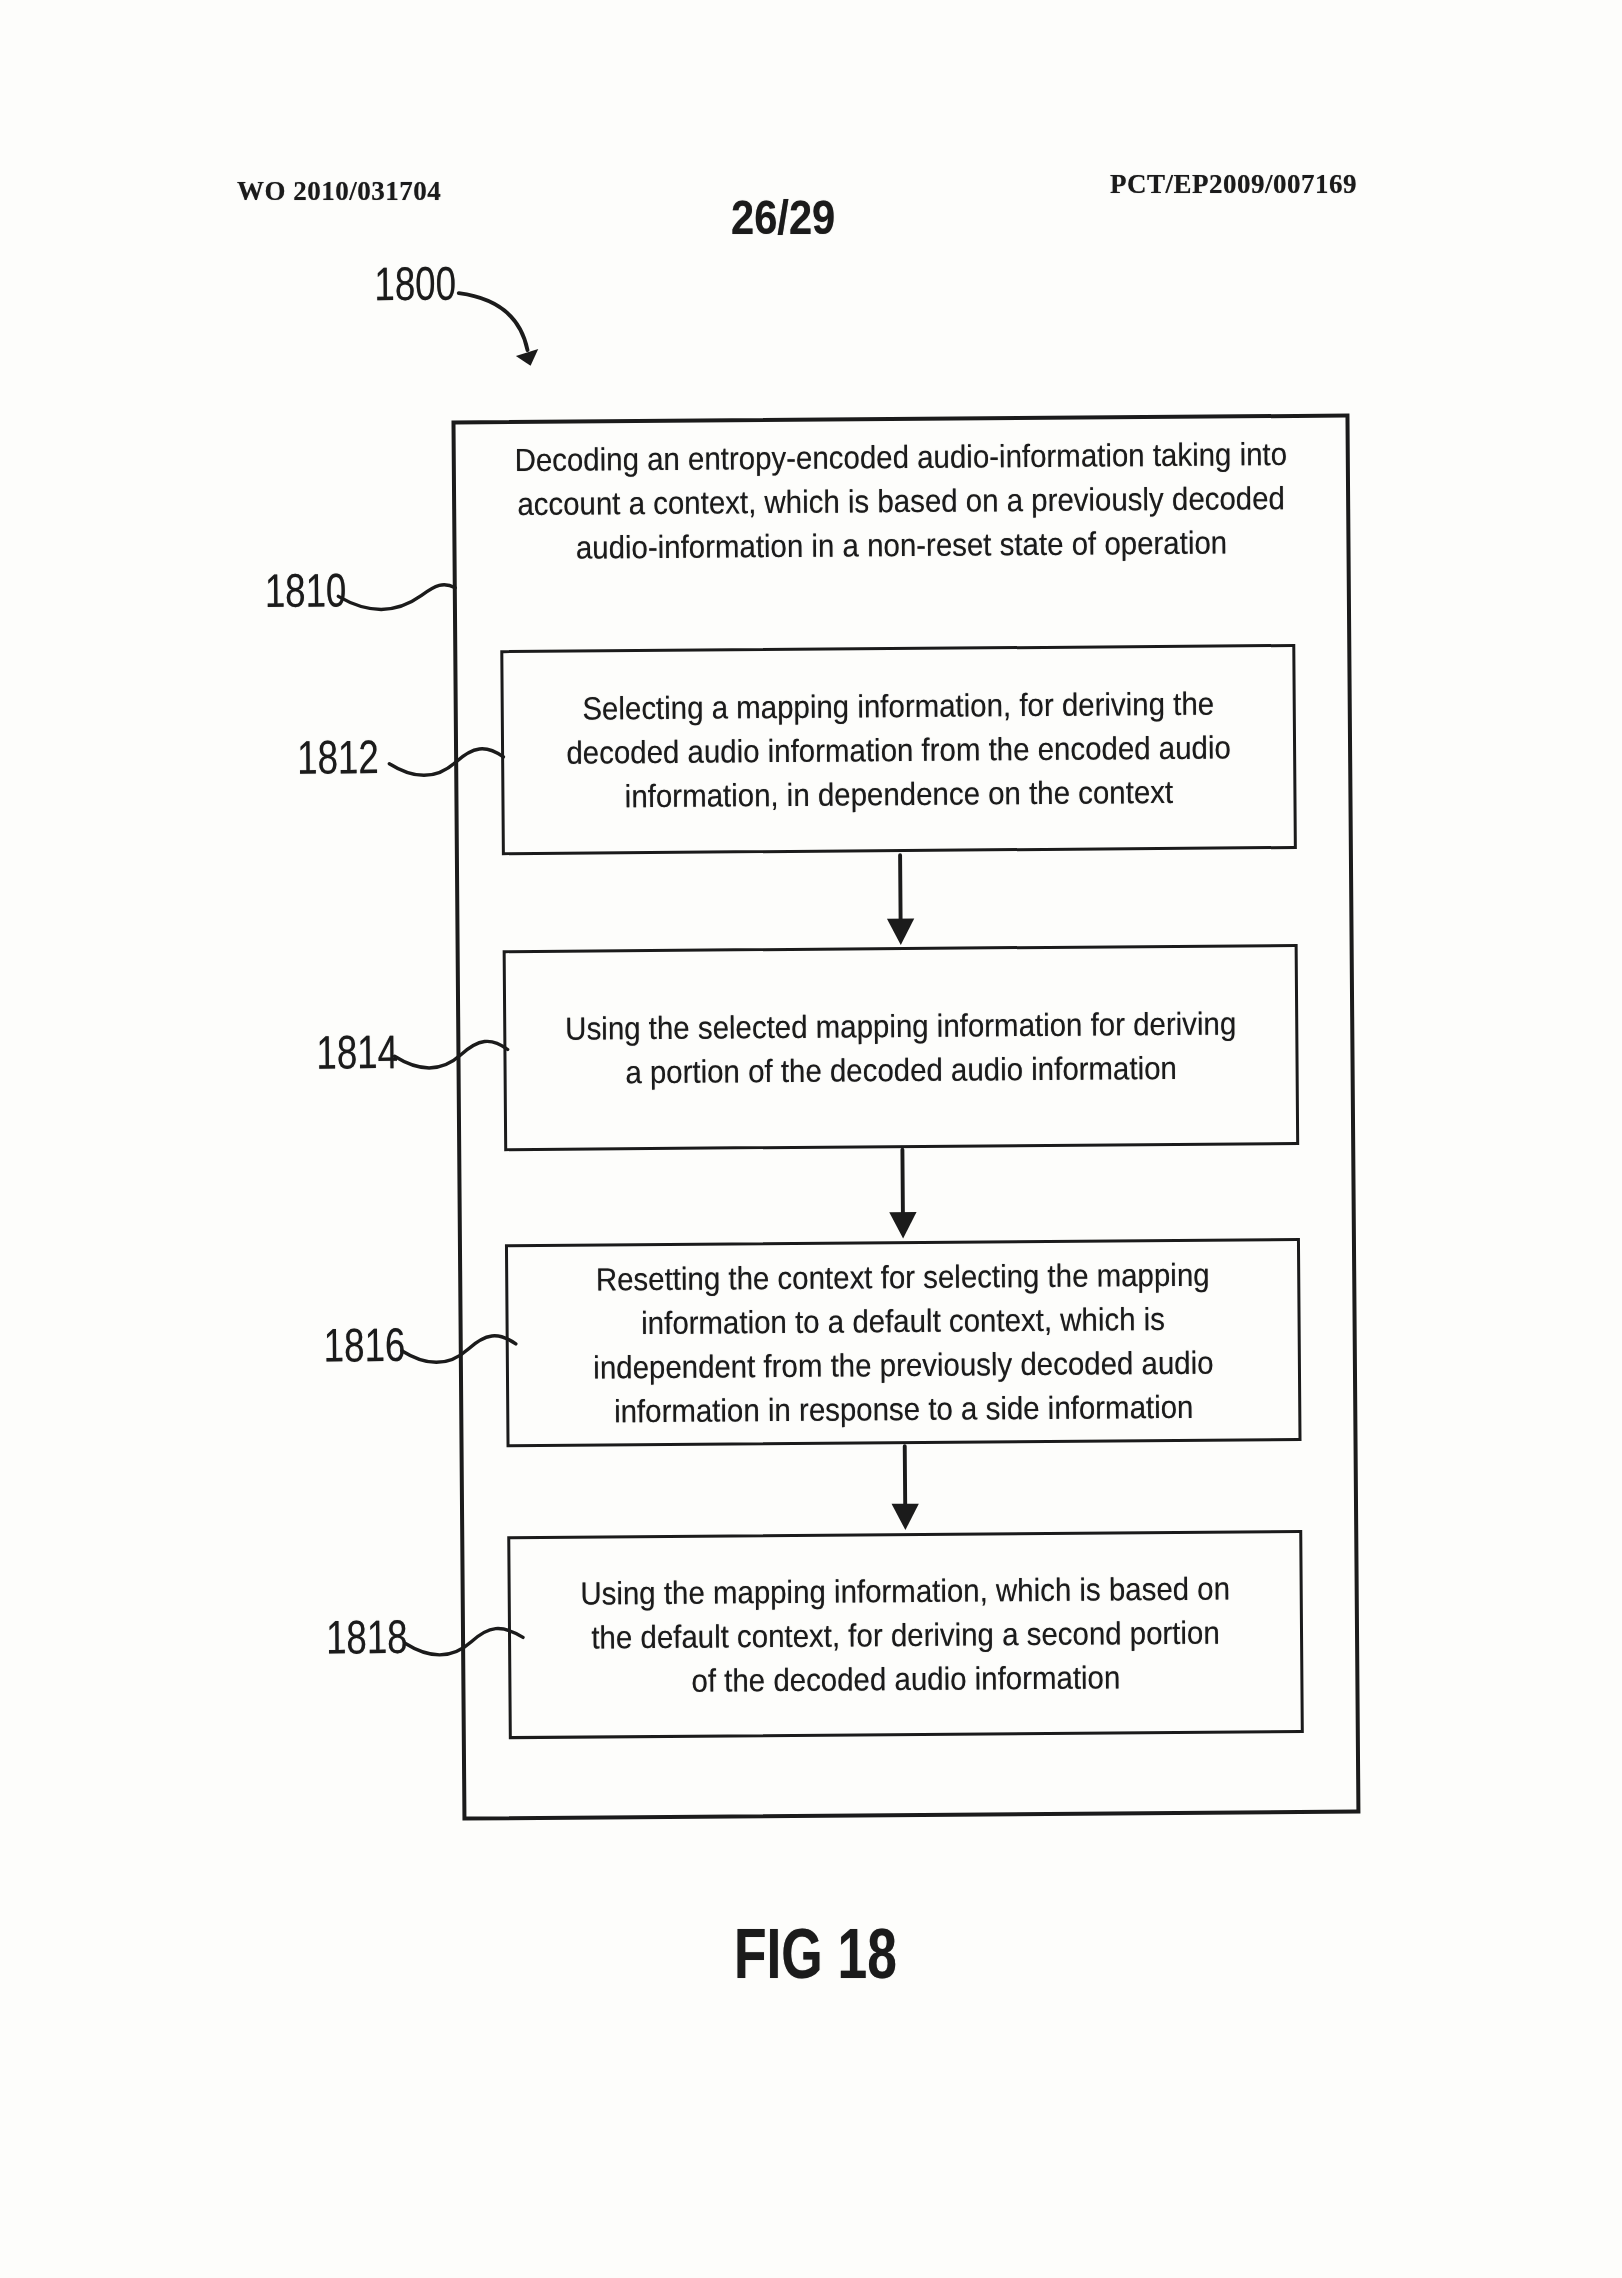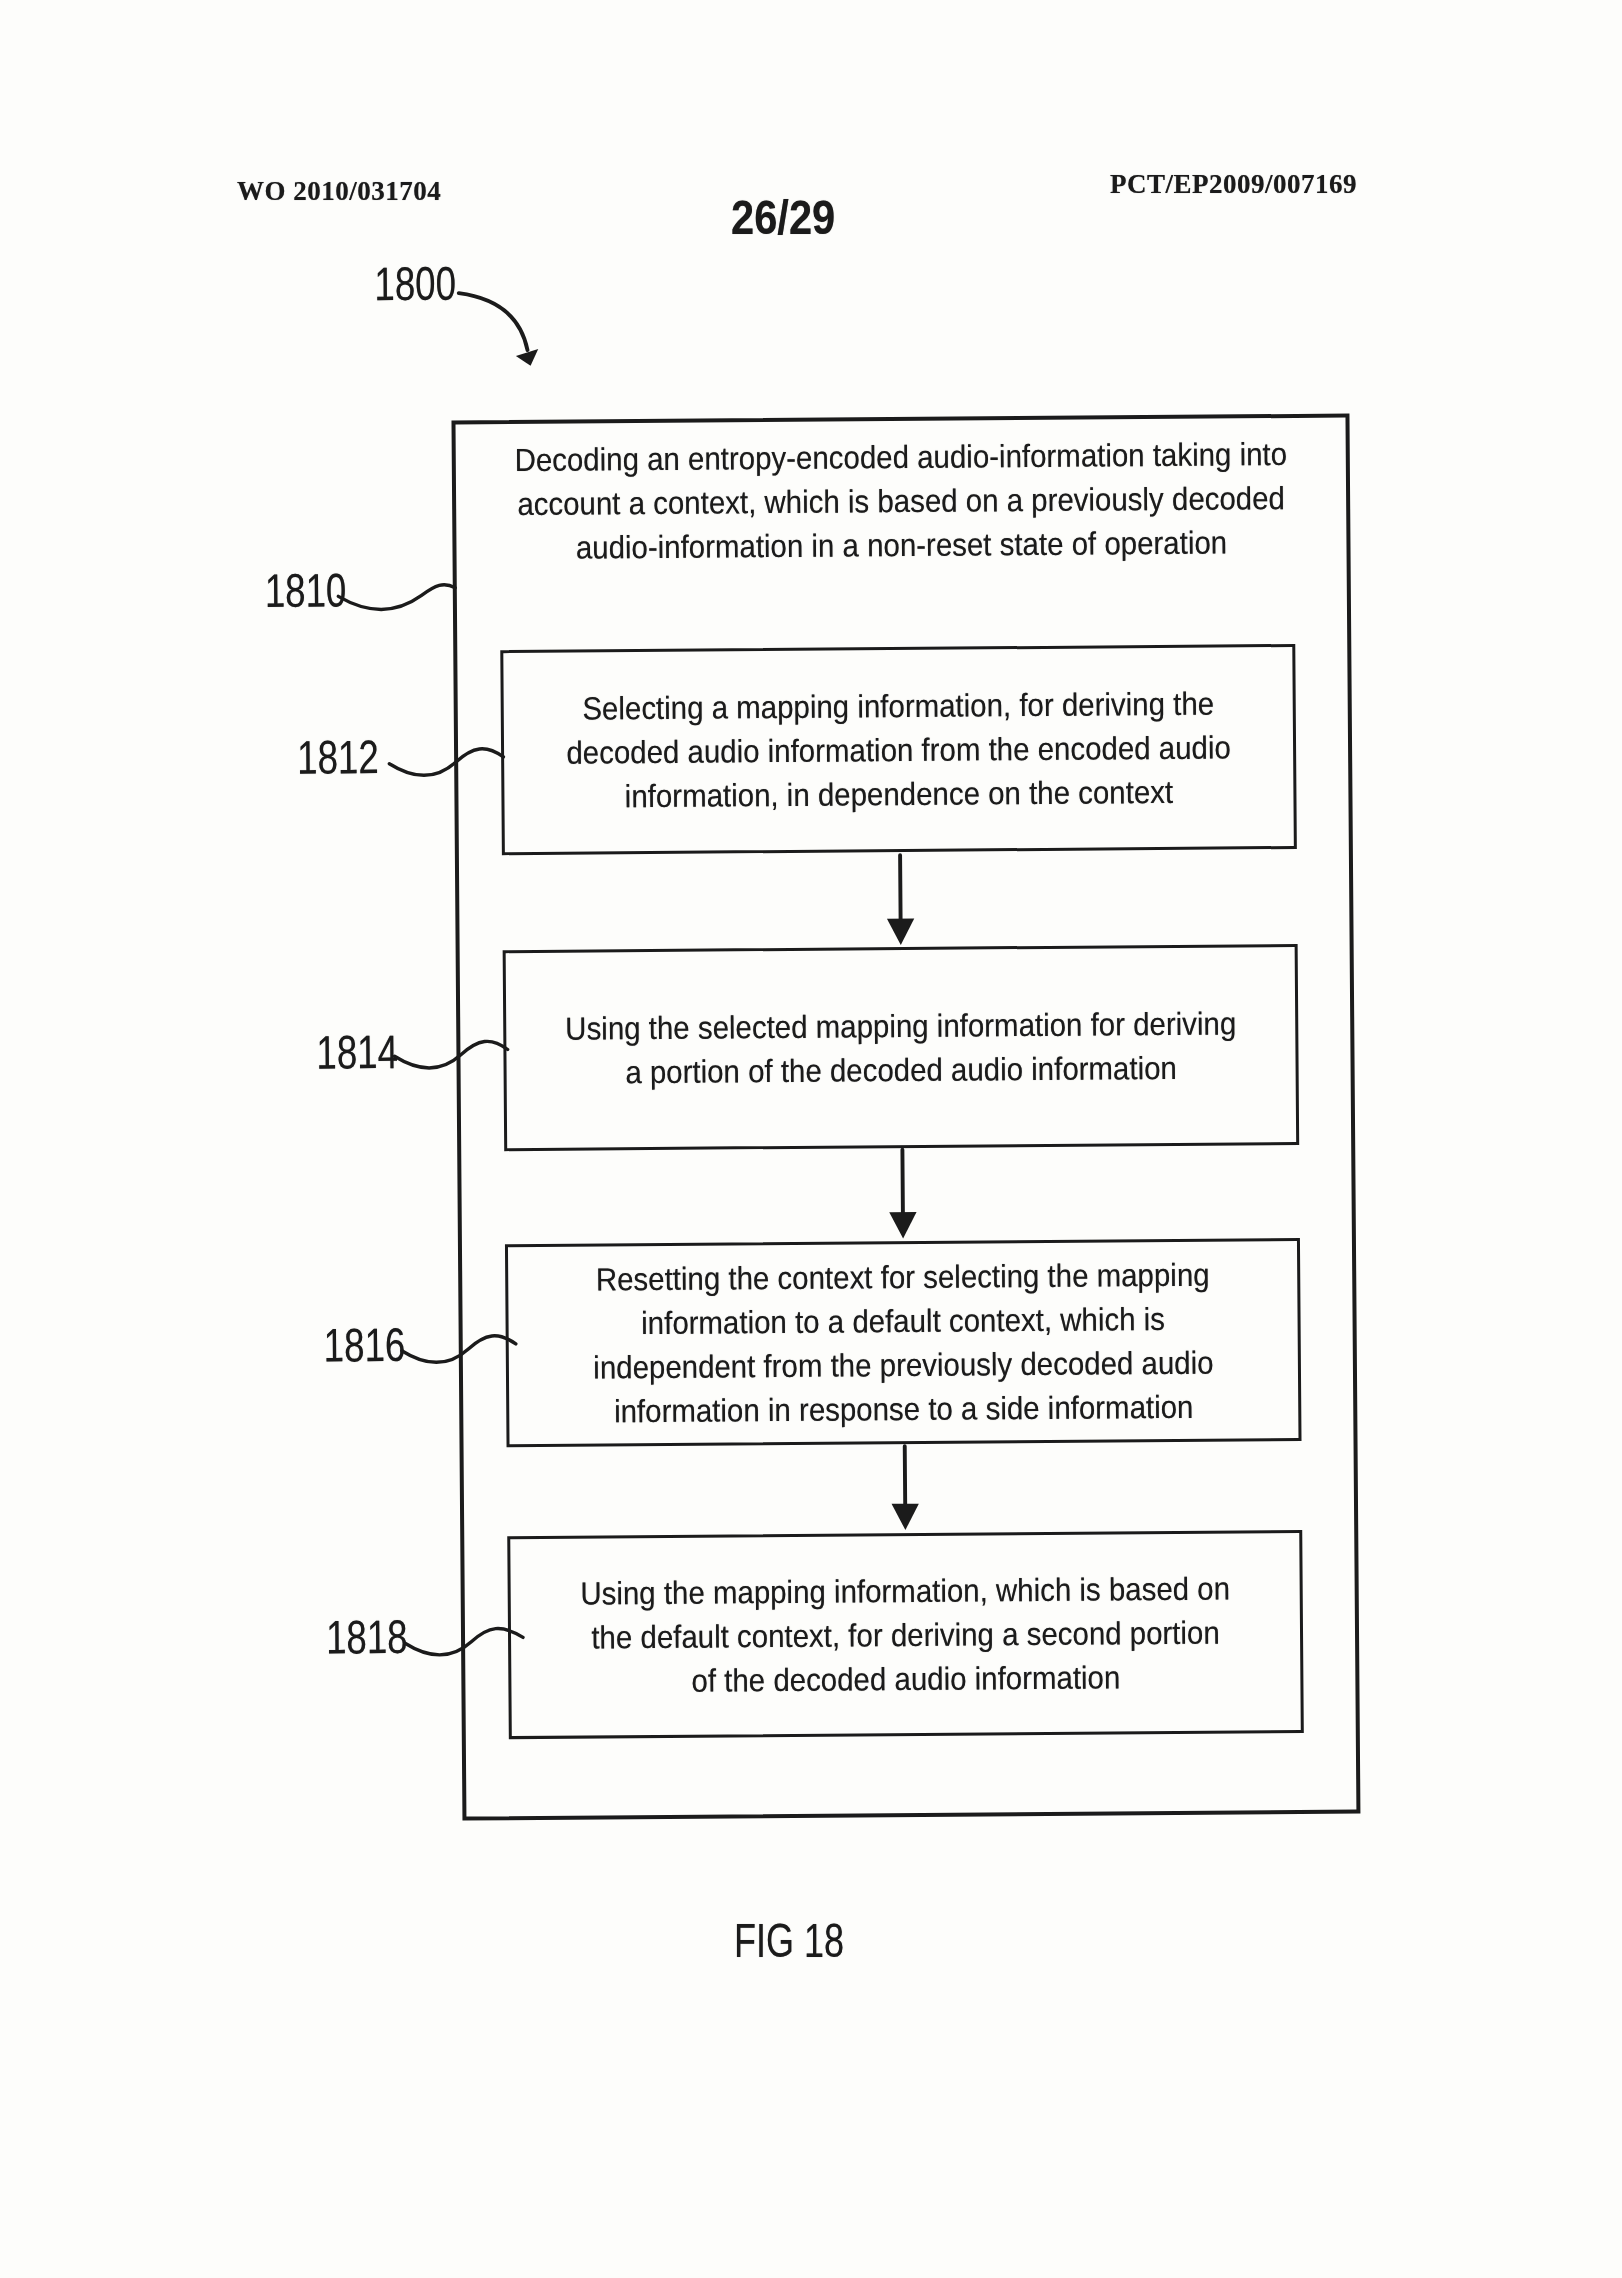--- a/index.html
+++ b/index.html
@@ -29,21 +29,21 @@
     font-family:"Liberation Serif", serif;
     font-weight:bold; font-size:27px; letter-spacing:0.5px;margin-top:30px;
   }
   .sheet-no{
     position:absolute; left:731px; top:189px;
     font-size:49px;
     font-weight:bold;
   }
   .fig-caption{
     position:absolute; left:734px; top:1913px;
-    font-size:48px; font-weight:normal;
+    font-size:71px; font-weight:bold;
   }
   .footer-note{
     position:absolute; left:586px; top:2080px;
     font-size:32px; letter-spacing:0.5px;
   }
 
   
   .cond75{ display:inline-block; transform:scaleX(0.75); transform-origin:0 50%; }
   .cond78{ display:inline-block; transform:scaleX(0.78); transform-origin:0 50%; }
   .cond85{ display:inline-block; transform:scaleX(0.85); transform-origin:0 50%; }

